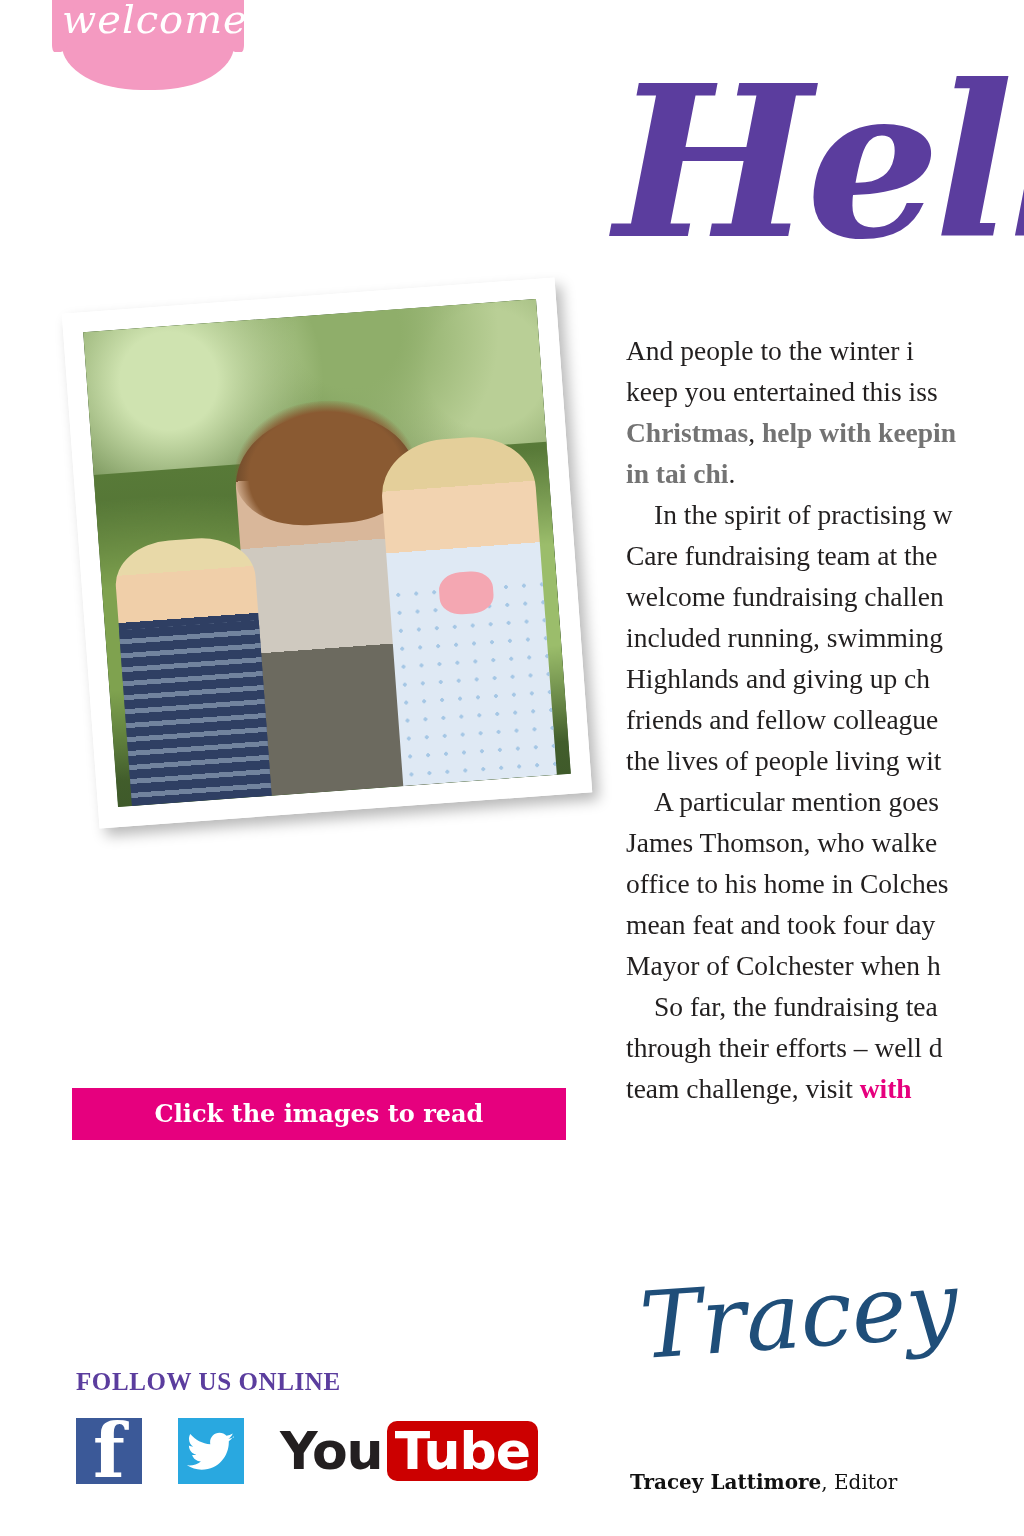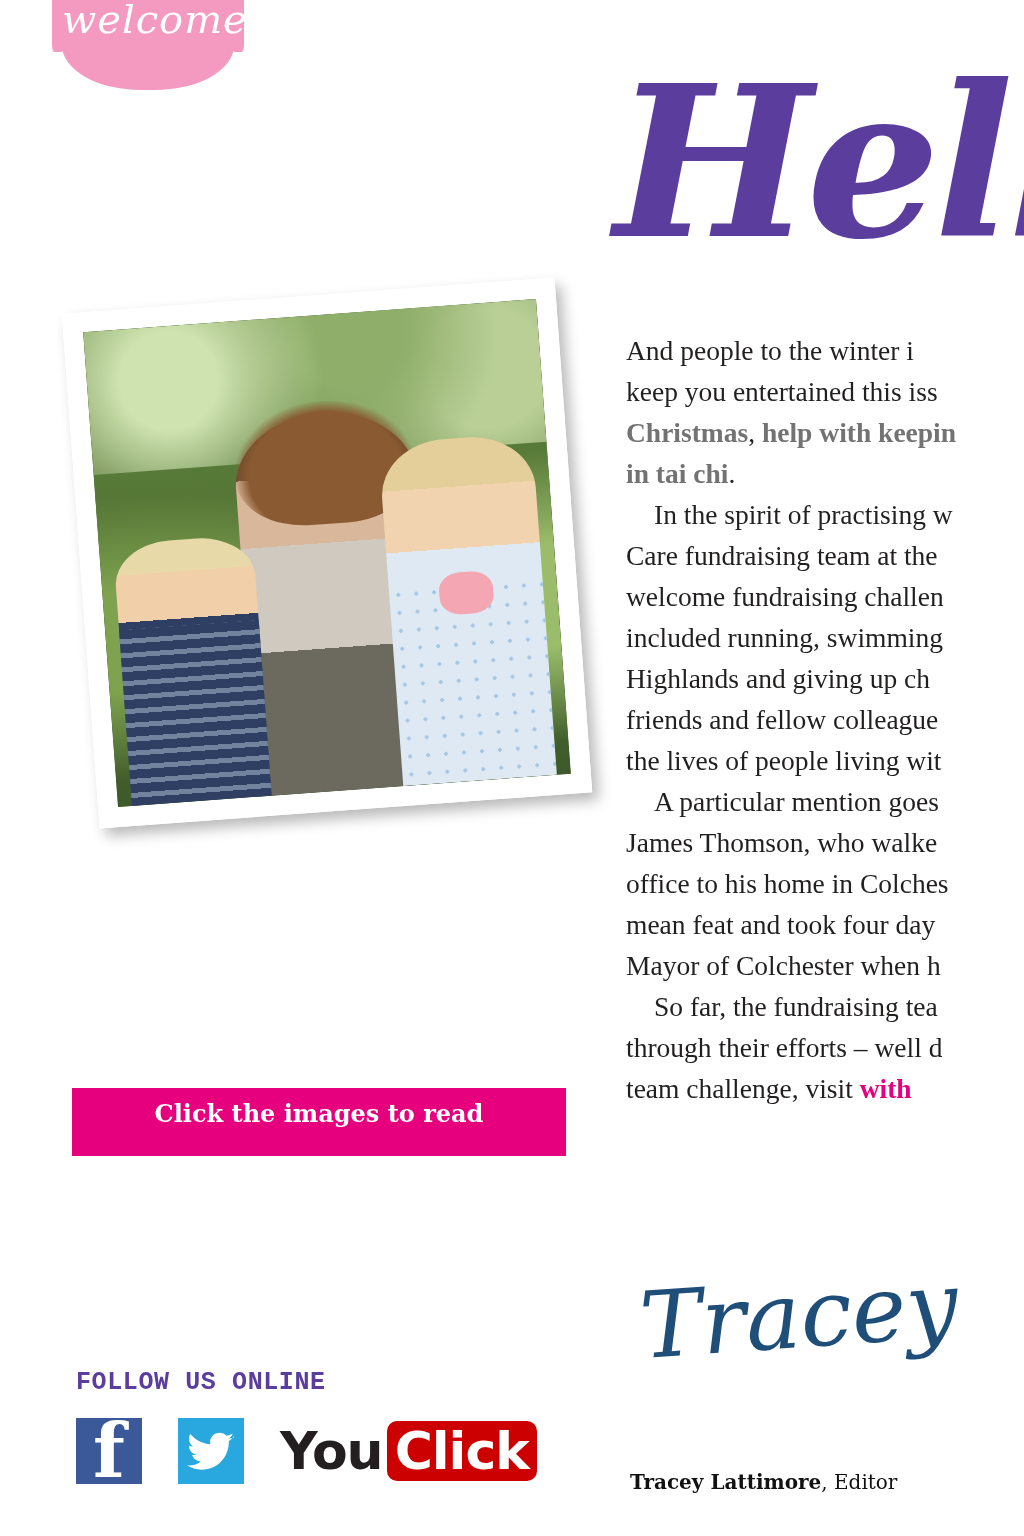--- a/index.html
+++ b/index.html
@@ -185,39 +185,39 @@
     background: #f4a7b2;
     border-radius: 40%;
   }
 
   
   .cta {
     position: absolute;
     left: 72px;
     top: 1088px;
     width: 494px;
-    height: 68px;
+    height: 52px;
     background: #e6007e;
     color: #ffffff;
     text-align: center;
     font-family: "DejaVu Serif", serif;
     font-weight: bold;
     font-size: 24px;
     line-height: 31px;
     padding-top: 10px;
     box-sizing: border-box;
     cursor: pointer;
   }
 
   
   .follow-title {
     position: absolute;
     left: 76px;
     top: 1368px;
-    font-family: Liberation Mono, monospace;
+    font-family: Liberation Serif, serif;
     font-weight: bold;
     font-size: 25px;
     letter-spacing: .6px;
     color: #5b3d9e;
   }
   .social {
     position: absolute;
     left: 76px;
     top: 1418px;
     display: flex;
@@ -342,20 +342,20 @@
 <div class="follow-title">FOLLOW US ONLINE</div>
 <div class="social">
   <div class="icon-fb"></div>
   <div class="icon-tw">
     <svg width="48" height="40" viewBox="0 0 48 40" aria-hidden="true">
       <path d="M47 5.2c-1.8.8-3.6 1.3-5.6 1.6 2-1.2 3.5-3.1 4.3-5.4-1.9 1.1-4 1.9-6.2 2.4C37.7 1.9 35.2.8 32.5.8c-5.2 0-9.4 4.2-9.4 9.4 0 .7.1 1.4.2 2.1C15.5 11.9 8.2 8 3.3 2.1c-.8 1.4-1.3 3.1-1.3 4.8 0 3.3 1.7 6.1 4.2 7.8-1.6 0-3-.5-4.3-1.2v.1c0 4.6 3.2 8.4 7.5 9.2-.8.2-1.6.3-2.5.3-.6 0-1.2-.1-1.8-.2 1.2 3.7 4.7 6.4 8.8 6.5-3.2 2.5-7.3 4-11.7 4-.8 0-1.5 0-2.2-.1C4.2 36.1 9.2 37.7 14.6 37.7c17.6 0 27.2-14.6 27.2-27.2v-1.2c1.9-1.4 3.5-3.1 4.8-5.1z" fill="#ffffff"></path>
     </svg>
   </div>
   <div class="icon-yt">
     <span>You</span>
-    <span class="yt-tube">Click</span>
+    <span class="yt-tube">Tube</span>
   </div>
 </div>
 
 <div class="signature">Tracey</div>
 <div class="sign-name">
   <b>Tracey Lattimore</b><span>, Editor</span>
 </div>
 
 </body></html>

